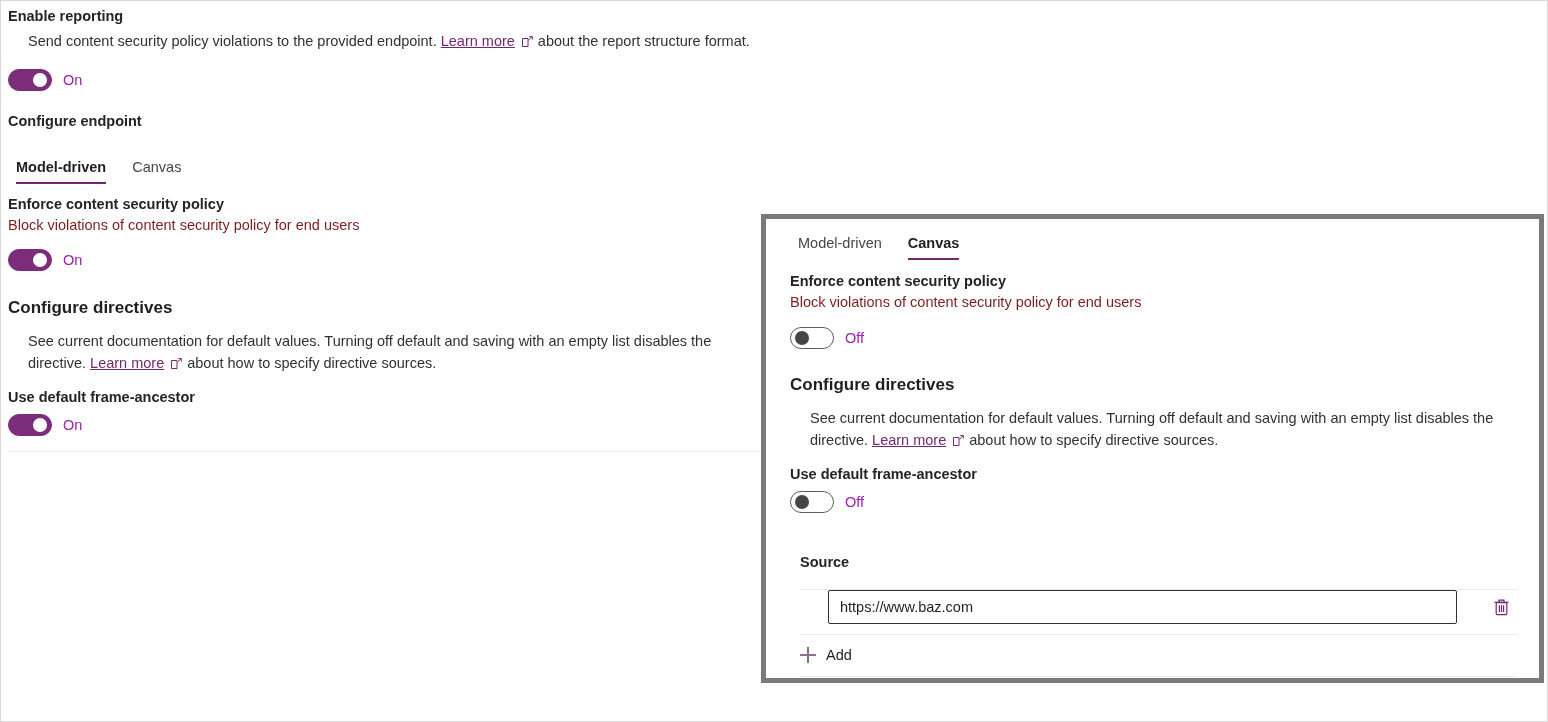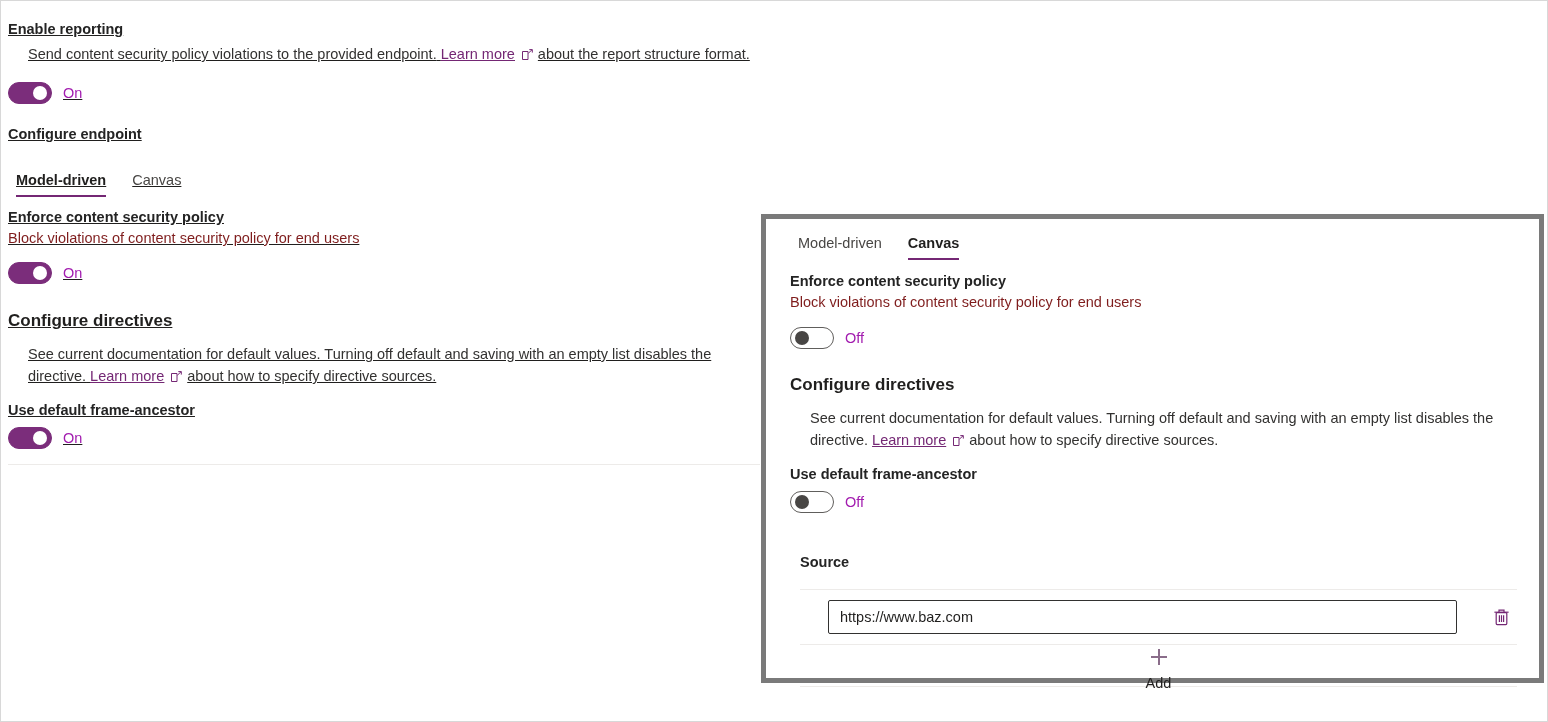--- a/index.html
+++ b/index.html
@@ -19,22 +19,21 @@
     inset: 0;
     border: 1px solid #d8d8d8;
     background: #ffffff;
   }
 
   
   .bg-panel {
     position: absolute;
     left: 8px; top: 0px;
     width: 752px;
-    padding-top: 19px;
-    text-decoration: underline;
+    padding-top: 6px;
   }
   .field-label {
     font-size: 14.5px;
     font-weight: bold;
     color: #242424;
     line-height: 20px;
   }
   .field-desc {
     font-size: 14.5px;
     color: #323130;
@@ -180,21 +179,20 @@
     flex: 0 0 auto;
   }
   .add-row {
     display: flex;
     align-items: center;
     gap: 10px;
     cursor: pointer;
     font-size: 14.5px;
     color: #201f1e;
     height: 32px;
-    flex-direction: column;
   }
   .plus {
     width: 16px; height: 16px;
     position: relative;
     flex: 0 0 auto;
   }
   .plus::before, .plus::after {
     content: "";
     position: absolute;
     background: #8a6d8a;
@@ -303,21 +301,21 @@
       <div class="switch off">
           <div class="knob"></div>
         </div>
       <div class="switch-text">Off</div>
     </div>
 
     <div style="margin-top:39px; padding-left:10px; padding-right:8px;">
       <div class="field-label">Source</div>
       <div class="divider" style="margin-top:17px;"></div>
 
-      <div style="display:flex; align-items:center; gap:8px; margin-top:10px;padding-left:28px;">
+      <div style="display:flex; align-items:center; gap:8px; padding-left:28px;">
         <div class="txtbox" style="flex:1 1 auto; height:34px; border-color:#323130;">https://www.baz.com</div>
         <div class="del-btn" style="margin-left:20px;">
           <svg width="17" height="18" viewBox="0 0 17 18">
             <rect x="3.2" y="4.6" width="10.6" height="12" rx="1" fill="none" stroke="#742774" stroke-width="1.2"></rect>
             <line x1="1.4" y1="4.2" x2="15.6" y2="4.2" stroke="#742774" stroke-width="1.2"></line>
             <path d="M6 4.2 V2.2 H11 V4.2" fill="none" stroke="#742774" stroke-width="1.2"></path>
             <line x1="6.4" y1="7.2" x2="6.4" y2="14" stroke="#742774" stroke-width="1.2"></line>
             <line x1="8.5" y1="7.2" x2="8.5" y2="14" stroke="#742774" stroke-width="1.2"></line>
             <line x1="10.6" y1="7.2" x2="10.6" y2="14" stroke="#742774" stroke-width="1.2"></line>
           </svg>

